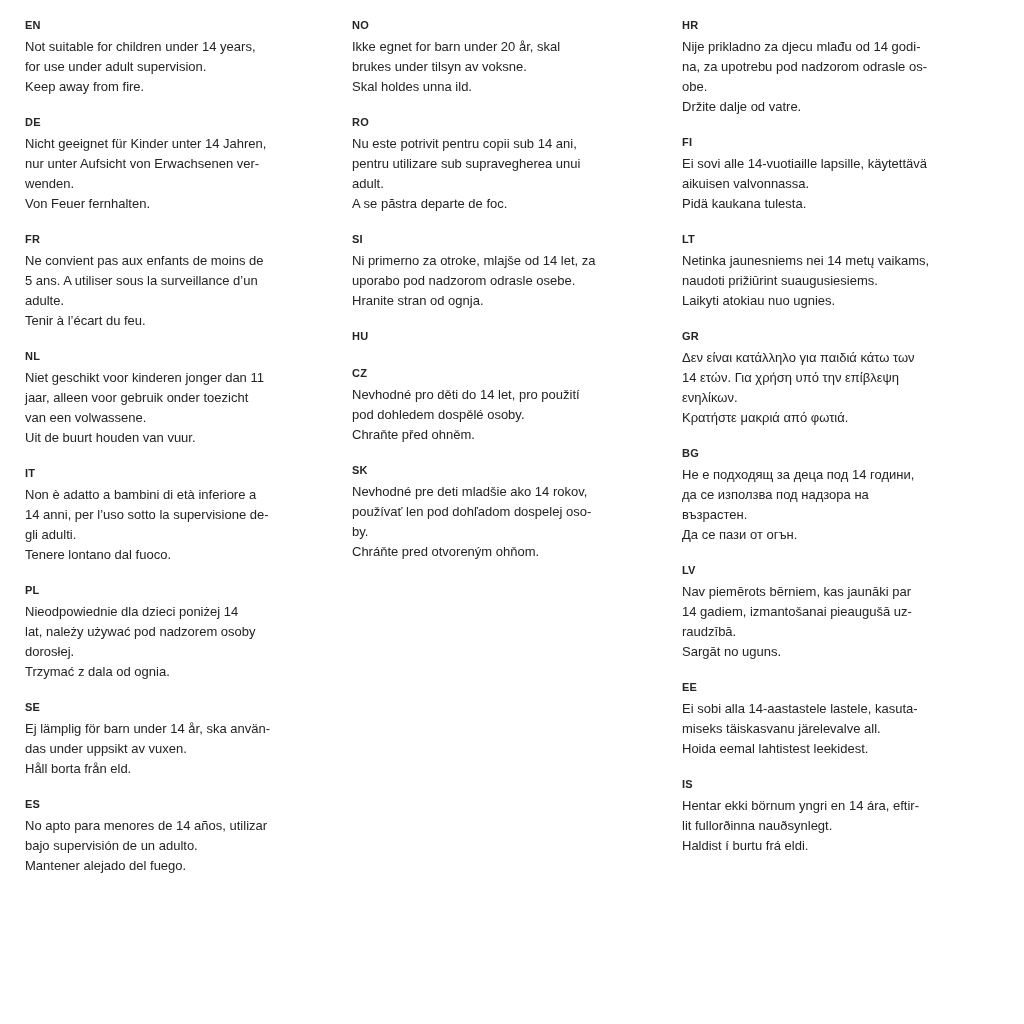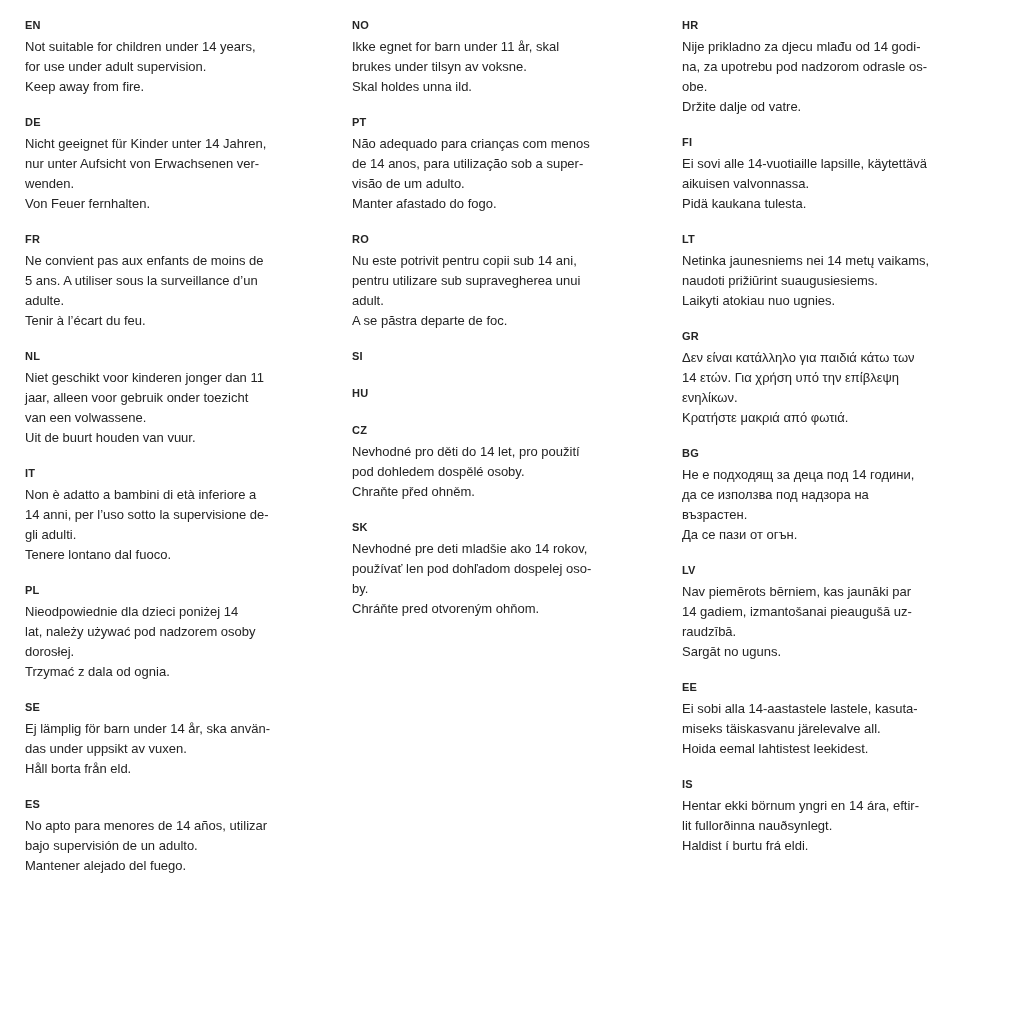--- a/index.html
+++ b/index.html
@@ -97,40 +97,36 @@
       <section class="lang-section">
         <div class="lang-code">ES</div>
         <div class="lang-text">No apto para menores de 14 años, utilizar
 bajo supervisión de un adulto.
 Mantener alejado del fuego.</div>
       </section>
     </div>
   <div class="col">
       <section class="lang-section">
         <div class="lang-code">NO</div>
-        <div class="lang-text">Ikke egnet for barn under 11 år, skal
+        <div class="lang-text">Ikke egnet for barn under 20 år, skal
 brukes under tilsyn av voksne.
 Skal holdes unna ild.</div>
-      </section>
-      <section class="lang-section">
-        <div class="lang-code">PT</div>
-        <div class="lang-text">Não adequado para crianças com menos
-de 14 anos, para utilização sob a super-
-visão de um adulto.
-Manter afastado do fogo.</div>
       </section>
       <section class="lang-section">
         <div class="lang-code">RO</div>
         <div class="lang-text">Nu este potrivit pentru copii sub 14 ani,
 pentru utilizare sub supravegherea unui
 adult.
 A se păstra departe de foc.</div>
       </section>
       <section class="lang-section">
         <div class="lang-code">SI</div>
+        <div class="lang-text">Ni primerno za otroke, mlajše od 14 let, za
+uporabo pod nadzorom odrasle osebe.
+Hranite stran od ognja.</div>
       </section>
       <section class="lang-section">
         <div class="lang-code">HU</div>
       </section>
       <section class="lang-section">
         <div class="lang-code">CZ</div>
         <div class="lang-text">Nevhodné pro děti do 14 let, pro použití
 pod dohledem dospělé osoby.
 Chraňte před ohněm.</div>
       </section>

